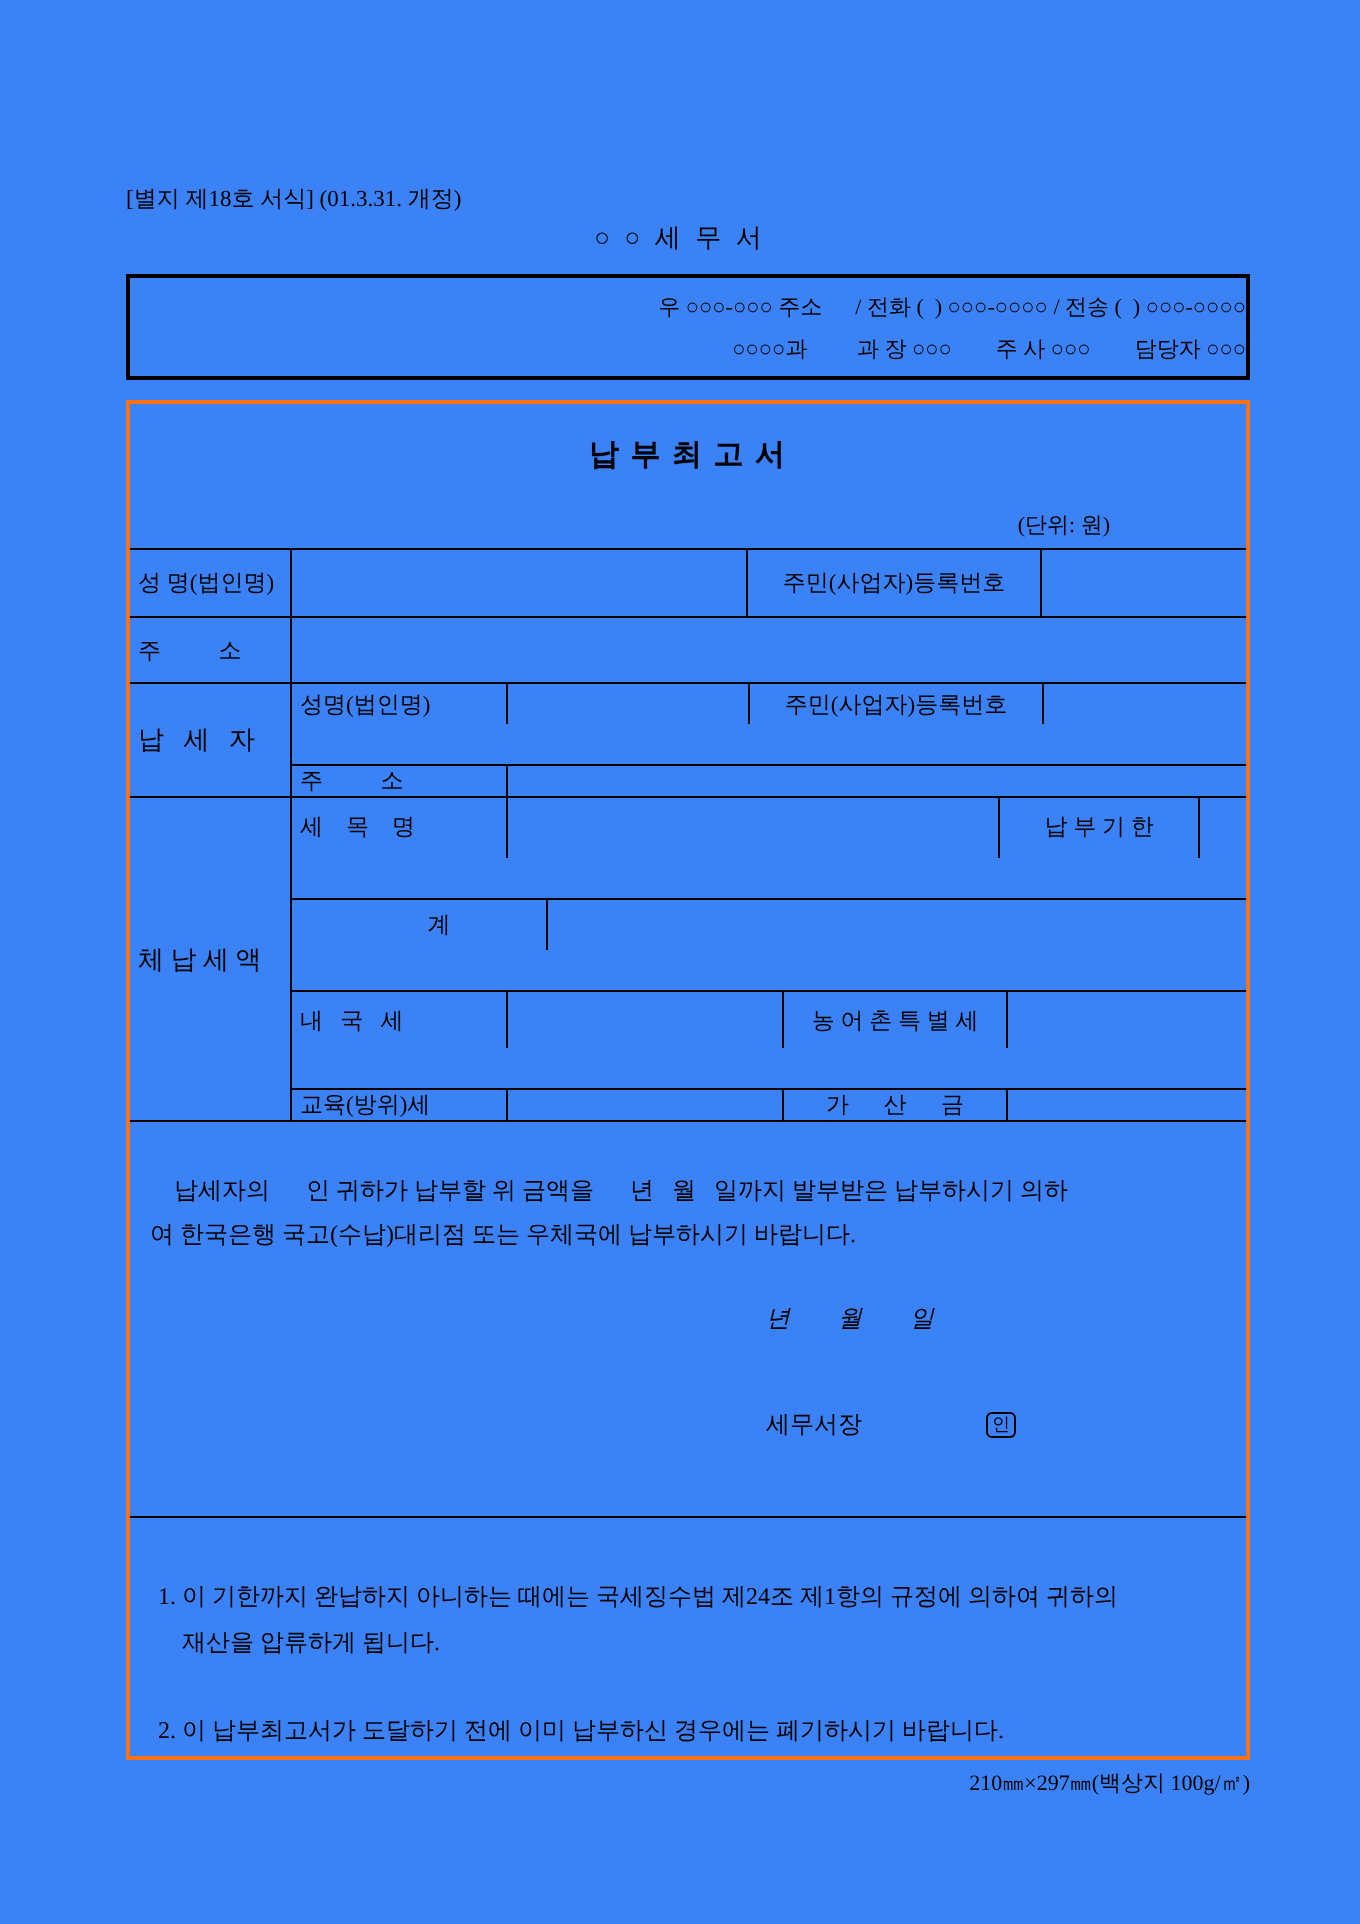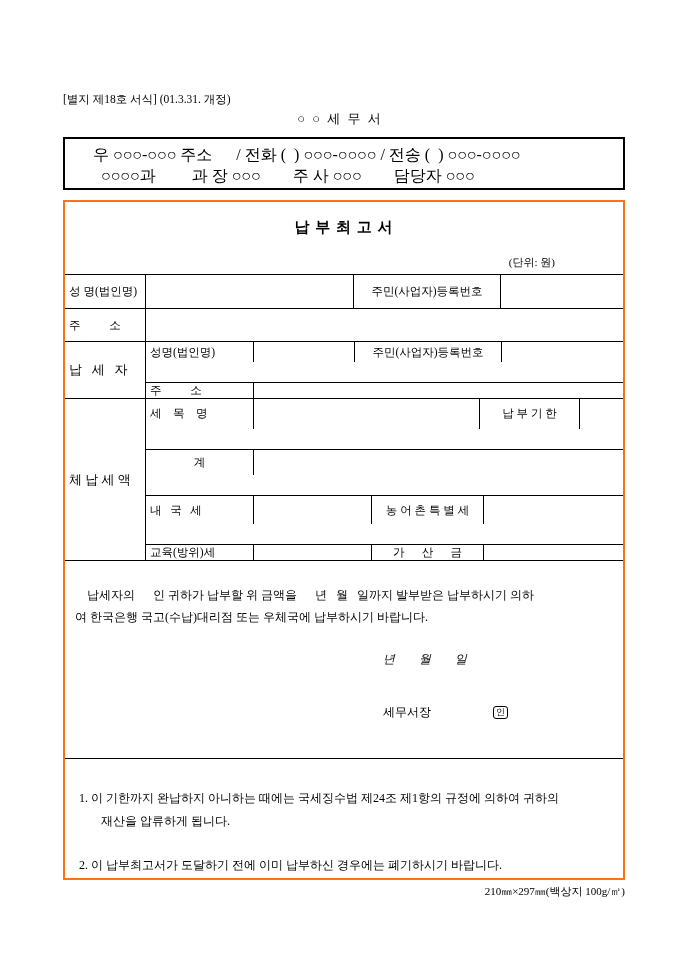--- a/index.html
+++ b/index.html
@@ -1,63 +1,63 @@
 <!DOCTYPE html>
 <html><head>
 <meta charset="utf-8">
 <style>
   html,body { margin:0; padding:0; background:#e8e8e8; }
   .page {
-    position:relative; width:680px; height:962px; background:#ffffff;
+    position:relative; width:680px; height:962px; background:#3b82f6;
     font-family:"Liberation Serif","DejaVu Serif",serif; color:#000;
     margin:0 auto; overflow:hidden;
   }
 
   .form-ref { position:absolute; left:63px; top:92px; font-size:11.5px; }
   .office-title { position:absolute; left:0; top:110px; width:680px; text-align:center;
                   font-size:13px; letter-spacing:2px; }
 
   .contact-box { position:absolute; left:63px; top:137px; width:562px; height:53px;
                  border:2px solid #000; box-sizing:border-box; padding-top:5px; }
-  .cline { white-space:pre; padding-left:28px; font-size:16px; line-height:21px; }
+  .cline { white-space:pre; padding-left:28px; font-size:11px; line-height:21px;text-align:right; }
 
   .main-box { position:absolute; left:63px; top:200px; width:562px; height:680px;
               border:2px solid #f97316; box-sizing:border-box; }
 
   .title-area { height:72px; position:relative; }
   .form-title { text-align:center; padding-top:16px; font-weight:bold; font-size:15px;
                 letter-spacing:1px; }
   .unit-note { position:absolute; right:68px; bottom:4px; font-size:11px; }
 
   .row, .group { display:flex; border-top:1px solid #000; box-sizing:border-box; }
   .c { border-left:1px solid #000; box-sizing:border-box; display:flex; align-items:center;
        white-space:pre; font-size:11.5px; padding:0 4px; overflow:hidden; }
   .c:first-child { border-left:none; }
-  .c.ctr { justify-content:center; padding:0 2px; }
+  .c.ctr { justify-content:center; padding:0 2px;margin-left:20px; }
   .grow { flex:1; }
 
   .group-label { width:80px; box-sizing:border-box; display:flex; align-items:center;
                  white-space:pre; font-size:13px; padding:0 4px; }
   .group-rows { flex:1; border-left:1px solid #000; display:flex; flex-direction:column;gap:20px; }
   .irow { display:flex; border-top:1px solid #000; box-sizing:border-box; }
   .irow:first-child { border-top:none; }
   .irow .c:first-child { border-left:none; }
 
   .para-area { border-top:1px solid #000; height:197px; position:relative; font-size:12px; }
   .body-l1 { position:absolute; top:26px; left:10px; white-space:pre; }
   .body-l2 { position:absolute; top:48px; left:10px; white-space:pre; }
   .date-line { position:absolute; top:90px; left:318px; white-space:pre;font-style:italic; }
   .sign-line { position:absolute; top:143px; left:318px; }
   .seal { display:inline-block; margin-left:62px; border:1px solid #000; border-radius:3px;
           font-size:9px; line-height:11px; padding:0 2px; vertical-align:1px; }
 
   .notes-area { border-top:1px solid #000; height:121px; box-sizing:border-box;
                 padding-top:28px; font-size:12px; }
   .note { white-space:pre; padding-left:14px; line-height:23px; }
-  .note.indent { padding-left:36px; }
+  .note.indent { padding-left:26px; }
   .note.n2 { margin-top:21px; }
 
   .paper-size { position:absolute; right:55px; top:884px; font-size:11px; }
 </style>
 </head>
 <body>
 
 <div class="page">
 
   <div class="form-ref">[별지 제18호 서식] (01.3.31. 개정)</div>

